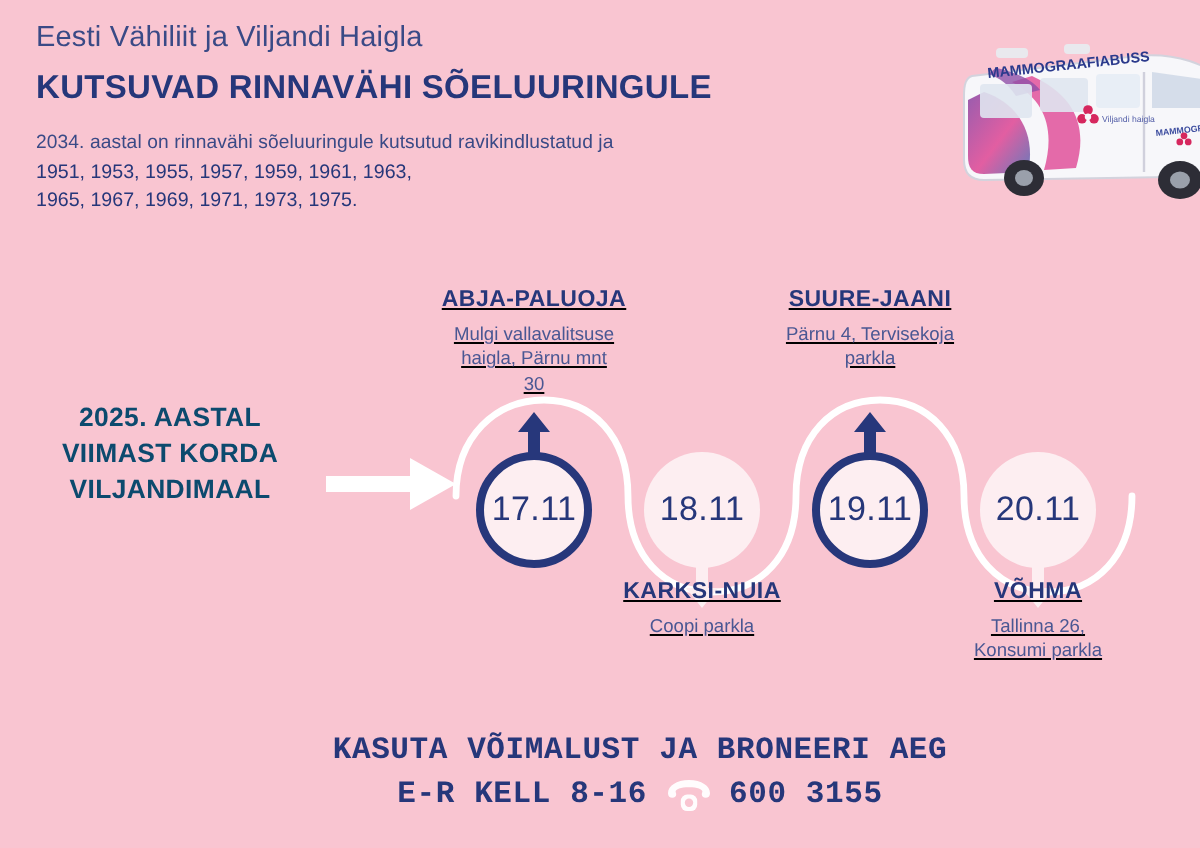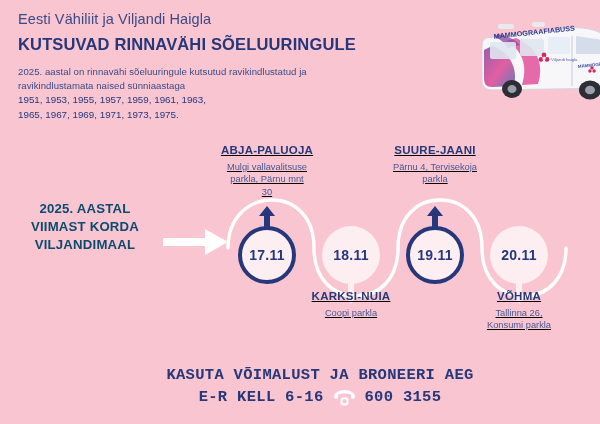--- a/index.html
+++ b/index.html
@@ -48,21 +48,21 @@
   .ring{
     position:absolute;inset:0;border-radius:50%;
     box-sizing:border-box;
   }
   .ring.solid{background:#fdeef1;border:0;}
   .ring.outline{
     background:#fdeef1;border:4px solid #27377b;
   }
   .date{
     position:absolute;inset:0;display:flex;align-items:center;
-    justify-content:center;font-size:14px;font-weight:bold;
+    justify-content:center;font-size:17px;font-weight:normal;
     color:#26377a;letter-spacing:.2px;
   }
   .uparrow{position:absolute;left:50%;margin-left:-8px;top:-20px;width:16px;height:22px;}
   .dnarrow{position:absolute;left:50%;margin-left:-8px;bottom:-20px;width:16px;height:22px;}
 
   .lbl{position:absolute;text-align:center;width:130px;text-decoration:underline;}
   .lbl .nm{
     font-size:11.5px;font-weight:bold;color:#26377a;letter-spacing:.25px;
     line-height:1.2;
   }
@@ -84,22 +84,21 @@
 </style>
 </head>
 <body>
 
 <div class="stage">
 
   <div class="hdr">
     <div class="hdr-sub">Eesti Vähiliit ja Viljandi Haigla</div>
     <div class="hdr-title">KUTSUVAD RINNAVÄHI SÕELUURINGULE</div>
     <div class="hdr-body">
-      <div>2025. aastal on rinnavähi sõeluuringule kutsutud ravikindlustatud ja</div>
-      <div>ravikindlustamata naised sünniaastaga</div>
+      <div>2034. aastal on rinnavähi sõeluuringule kutsutud ravikindlustatud ja</div>
     </div>
     <div class="yrs">
       <div>1951, 1953, 1955, 1957, 1959, 1961, 1963,</div>
       <div>1965, 1967, 1969, 1971, 1973, 1975.</div>
     </div>
   </div>
 
   <div class="bus">
     <svg viewBox="0 0 160 92" width="160" height="92">
       <defs>
@@ -211,21 +210,21 @@
         <svg viewBox="0 0 16 22" width="16" height="22">
           <path d="M8,22 L16,12 L11,12 L11,0 L5,0 L5,12 L0,12 Z" fill="#fdeef1"></path>
         </svg>
       </div>
     </div>
 
     <div class="lbl" style="left:-20px;top:14px;">
       <div class="nm">ABJA-PALUOJA</div>
       <div class="ad">
         <div>Mulgi vallavalitsuse</div>
-        <div>parkla, Pärnu mnt</div>
+        <div>haigla, Pärnu mnt</div>
         <div>30</div>
       </div>
     </div>
 
     <div class="lbl" style="left:148px;top:14px;">
       <div class="nm">SUURE-JAANI</div>
       <div class="ad">
         <div>Pärnu 4, Tervisekoja</div>
         <div>parkla</div>
       </div>
@@ -244,21 +243,21 @@
         <div>Tallinna 26,</div>
         <div>Konsumi parkla</div>
       </div>
     </div>
 
   </div>
 
   <div class="foot">
     <div class="foot-l1">KASUTA VÕIMALUST JA BRONEERI AEG</div>
     <div class="foot-l2">
-      <span>E-R KELL 6-16</span>
+      <span>E-R KELL 8-16</span>
       <span class="phone">
         <svg viewBox="0 0 23 17" width="23" height="17">
           <path d="M11.5,1 C5.2,1 1,4 1,7.6 C1,9.1 1.9,9.9 3.2,9.9 C4.4,9.9 5.1,9.3 5.1,8.3
                    C5.1,7.6 4.8,7.2 4.8,6.8 C4.8,5.6 7.3,4.6 11.5,4.6 C15.7,4.6 18.2,5.6 18.2,6.8
                    C18.2,7.2 17.9,7.6 17.9,8.3 C17.9,9.3 18.6,9.9 19.8,9.9 C21.1,9.9 22,9.1 22,7.6
                    C22,4 17.8,1 11.5,1 Z" fill="#ffffff" opacity="0.95"></path>
           <rect x="7.4" y="8.3" width="8.2" height="8.2" rx="3.2" fill="#ffffff" opacity="0.95"></rect>
           <circle cx="11.5" cy="12.4" r="2.1" fill="#f9c5d1"></circle>
         </svg>
       </span>

